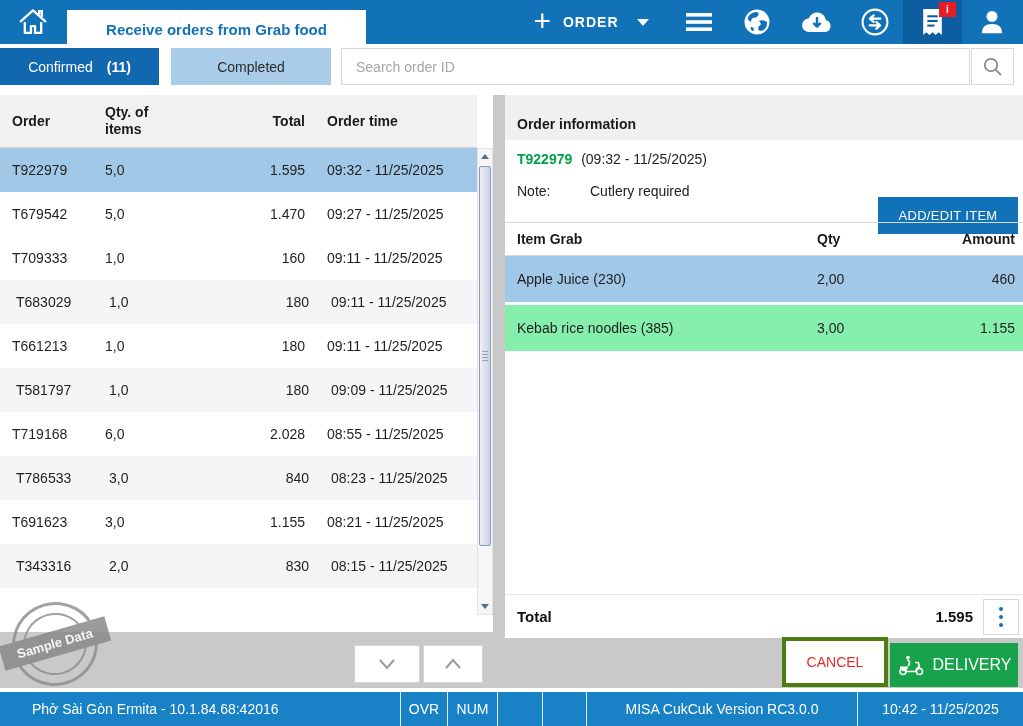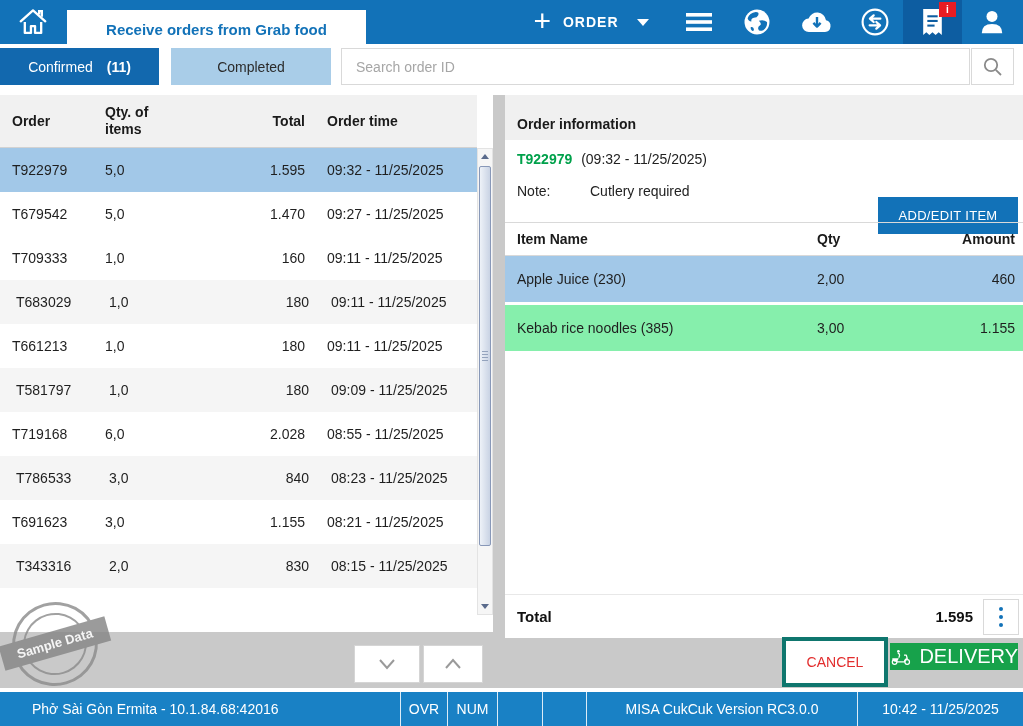--- a/index.html
+++ b/index.html
@@ -89,25 +89,25 @@
   .irow.sel { background:#a2c8e8; }
   .irow .i-amt { text-align:right; padding-right:8px; }
   .total-row { position:absolute; left:0; top:499px; width:518px; height:44px; border-top:1px solid #e8e8e8;
     display:flex; align-items:center; padding-left:12px; }
   .total-label { font-weight:bold; font-size:15px; color:#111; }
   .total-value { position:absolute; right:50px; font-weight:bold; font-size:15px; color:#111; }
   .kebab-btn { position:absolute; right:4px; top:4px; width:36px; height:36px; background:#fff; border:1px solid #d9d9d9;
     display:flex; flex-direction:column; align-items:center; justify-content:center; gap:4px; cursor:pointer; }
   .kebab-btn i { width:4px; height:4px; border-radius:50%; background:#1272b8; }
   .rp-footer { position:absolute; left:0; top:543px; width:518px; height:50px; background:#c9c9c9; }
-  .cancel-annot { position:absolute; left:277px; top:-1px; width:106px; height:50px; border:4px solid #0f766e; background:#fff;
+  .cancel-annot { position:absolute; left:277px; top:-1px; width:106px; height:50px; border:4px solid #4d7c0f; background:#fff;
     display:flex; align-items:center; justify-content:center; }
   .cancel-btn { width:100%; height:100%; background:#fff; border:none; color:#e22d2d; font-size:14px; cursor:pointer; font-family:"Liberation Sans",sans-serif; }
-  .delivery-btn { position:absolute; left:385px; top:5px; width:128px; height:27px; background:#17a24b; border:none; color:#fff;
-    font-size:20px; display:flex; align-items:center; justify-content:center; gap:8px; cursor:pointer; font-family:"Liberation Sans",sans-serif; }
+  .delivery-btn { position:absolute; left:385px; top:5px; width:128px; height:44px; background:#17a24b; border:none; color:#fff;
+    font-size:16px; display:flex; align-items:center; justify-content:center; gap:8px; cursor:pointer; font-family:"Liberation Sans",sans-serif; }
   
   .statusbar { position:absolute; left:0; top:692px; width:1023px; height:34px; background:#1981c5; color:#fff; display:flex; font-size:14px; }
   .sb-cell { display:flex; align-items:center; justify-content:center; height:100%; }
   .sb-cell + .sb-cell { border-left:1px solid rgba(255,255,255,.85); }
   .sb-main { width:400px; justify-content:flex-start; padding-left:32px; }
   .sb-ovr { width:47px; } .sb-num { width:50px; }
   .sb-e1 { width:45px; } .sb-e2 { width:44px; }
   .sb-ver { width:271px; }
   .sb-time { flex:1; }
 </style>
@@ -316,21 +316,21 @@
     </div>
 
     <div class="oi-note">
       <span class="nlabel">Note:</span>
       <span>Cutlery required</span>
     </div>
 
     <button class="addedit-btn">ADD/EDIT ITEM</button>
 
     <div class="items-header">
-      <div>Item Name</div>
+      <div>Item Grab</div>
       <div>Qty</div>
       <div class="ih-amt">Amount</div>
     </div>
     <div class="items-body" id="items-body">
         <div class="irow sel">
           <div class="i-name">Apple Juice (230)</div>
           <div class="i-qty">2,00</div>
           <div class="i-amt">460</div>
         </div>
         <div class="irow alt">

